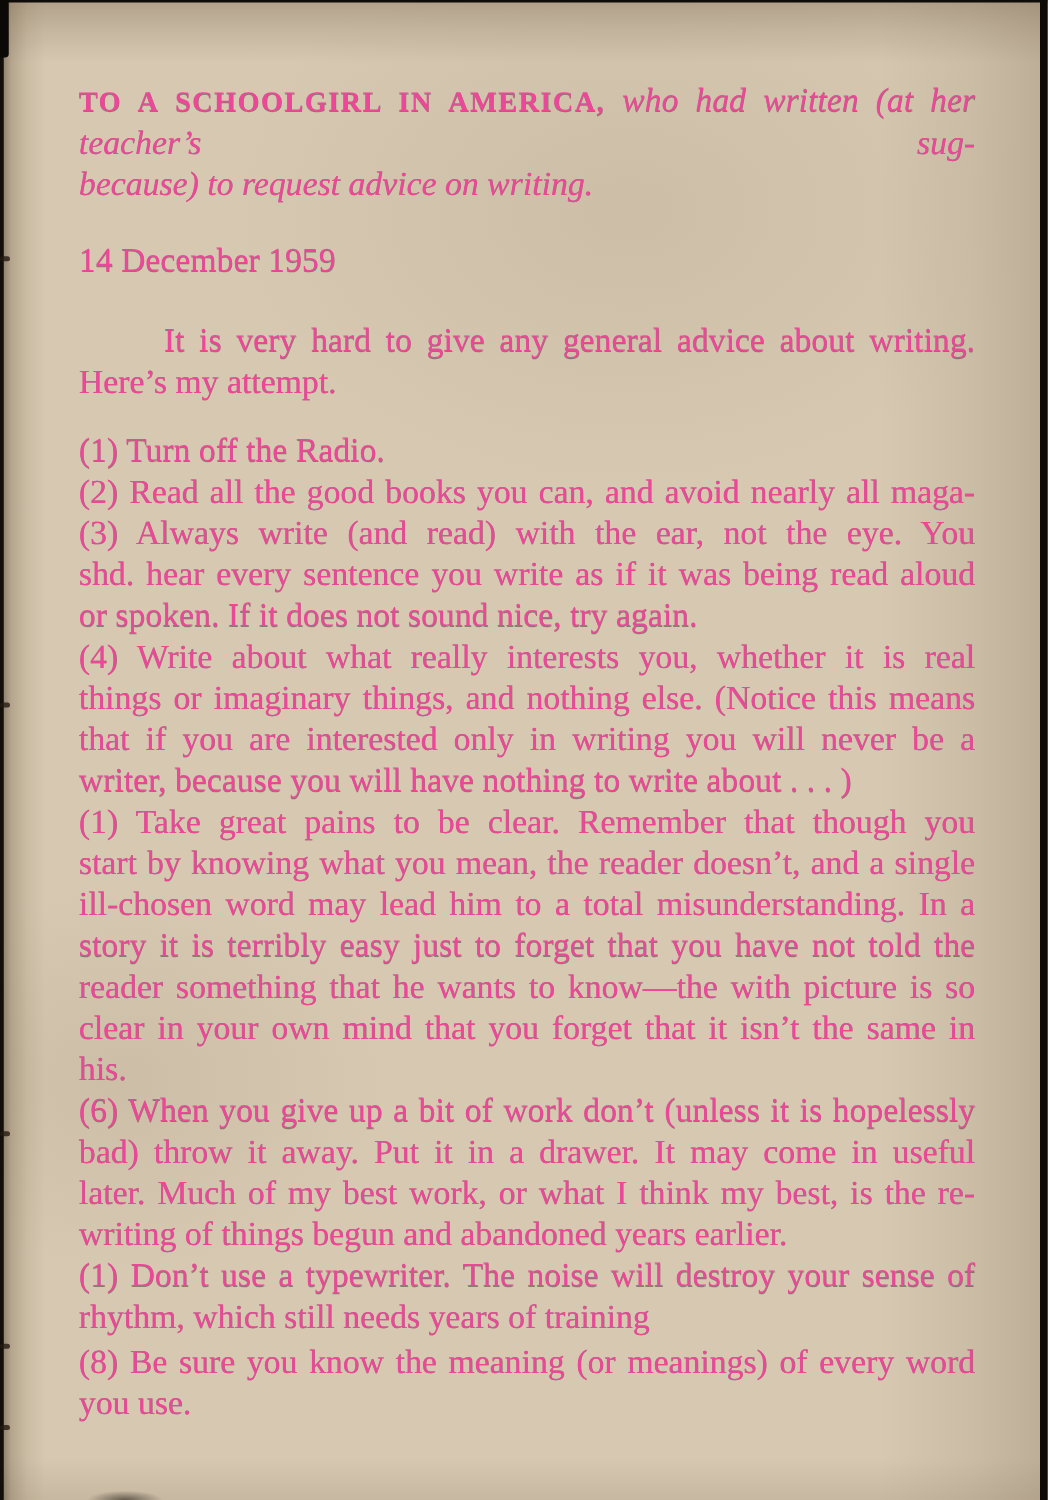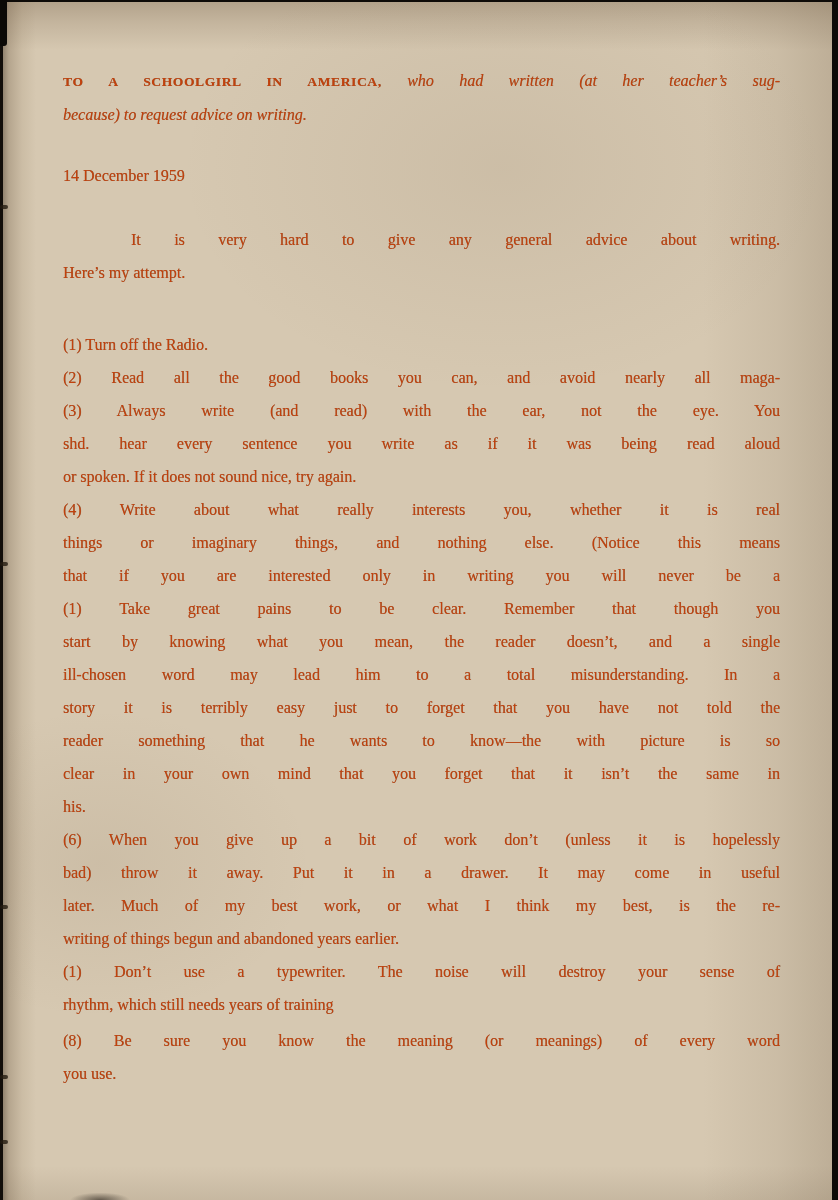--- a/index.html
+++ b/index.html
@@ -29,33 +29,33 @@
   .edge-top    { position:absolute; top:0; left:0; right:0; height:2px; background:#0e0b08; }
   .edge-left   { position:absolute; top:0; left:0; bottom:0; width:3px; background:#120e0a; }
   .edge-right  { position:absolute; top:0; right:0; bottom:0; width:6px; background:#0d0a07; }
   .corner-notch{ position:absolute; top:0; left:0; width:7px; height:46px; background:#0b0906; border-radius:0 0 3px 0; }
   .edge-mark   { position:absolute; left:0; width:8px; height:4px; background:#241b10; border-radius:2px; opacity:.8; }
   .smudge-bl   { position:absolute; left:70px; bottom:0; width:60px; height:12px;
                  background:radial-gradient(40px 10px at 50% 100%, rgba(20,14,8,0.55), rgba(0,0,0,0) 75%); }
 
   .textcol {
     position:absolute; left:63px; right:58px; top:64px;
-    font-size:16px; line-height:33px;
-    color:#c2410c;
+    font-size:27px; line-height:33px;
+    color:#ec4899;
     text-shadow:0.25px 0.25px 0 rgba(44,33,20,0.45);
   }
   .line   { white-space:normal; }
   .j      { text-align:justify; text-align-last:justify; }
   .right  { text-align:left; }
   .indent { text-indent:68px; }
   .sc     { font-weight:700; font-size:0.84em; letter-spacing:0.05em; }
   .it     { font-style:italic; }
   .date-line   { margin-top:28px; }
   .intro-block { margin-top:31px; }
-  .advice-list { margin-top:39px; }
+  .advice-list { margin-top:22px; }
   .gap8        { margin-top:3px; }
 </style>
 </head>
 <body>
 
 <div class="scan">
   <div class="page"></div>
 
   <div class="textcol">
 
@@ -89,20 +89,21 @@
       <div>
         <div class="line j">(3) Always write (and read) with the ear, not the eye. You</div>
         <div class="line j">shd. hear every sentence you write as if it was being read aloud</div>
         <div class="line">or spoken. If it does not sound nice, try again.</div>
       </div>
 
       <div>
         <div class="line j">(4) Write about what really interests you, whether it is real</div>
         <div class="line j">things or imaginary things, and nothing else. (Notice this means</div>
         <div class="line j">that if you are interested only in writing you will never be a</div>
+        <div class="line">writer, because you will have nothing to write about . . . )</div>
       </div>
 
       <div>
         <div class="line j">(1) Take great pains to be clear. Remember that though you</div>
         <div class="line j">start by knowing what you mean, the reader doesn’t, and a single</div>
         <div class="line j">ill-chosen word may lead him to a total misunderstanding. In a</div>
         <div class="line j">story it is terribly easy just to forget that you have not told the</div>
         <div class="line j">reader something that he wants to know—the with picture is so</div>
         <div class="line j">clear in your own mind that you forget that it isn’t the same in</div>
         <div class="line">his.</div>

